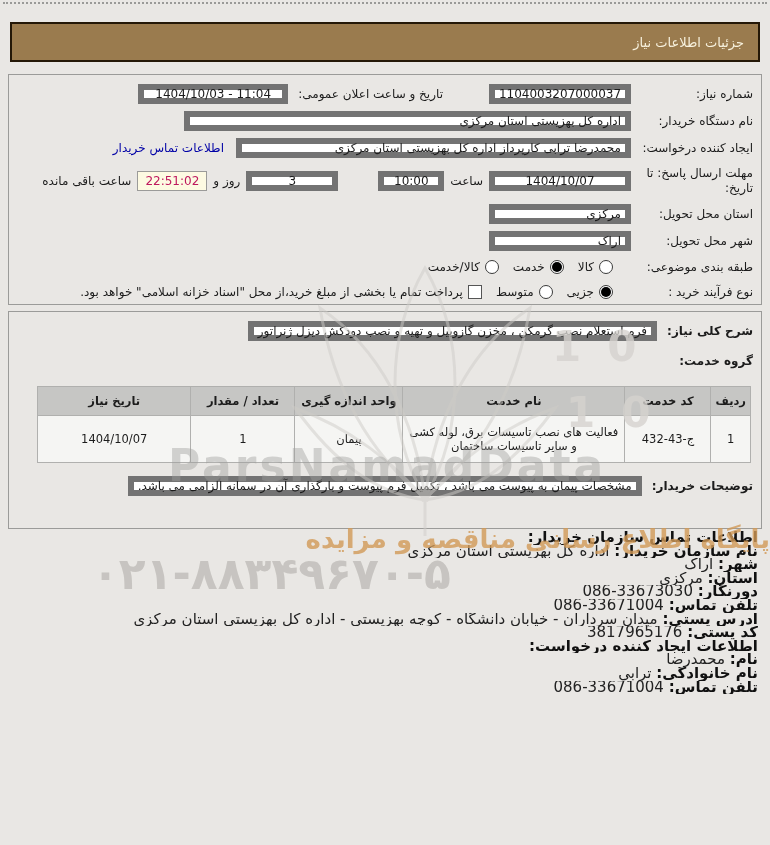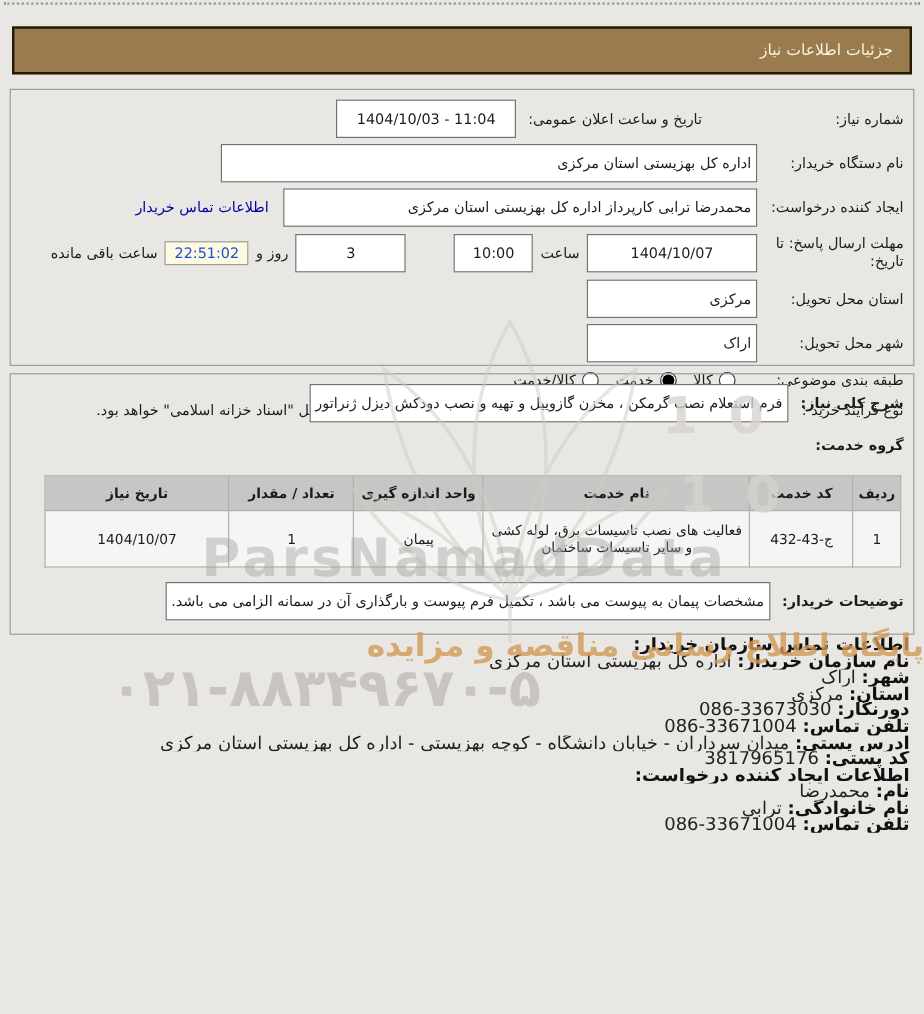--- a/index.html
+++ b/index.html
@@ -17,26 +17,26 @@
 
   .panel{position:absolute;right:8px;left:8px;border:1px solid #9b9b99;
          box-sizing:border-box;padding:8px 8px 6px;background:transparent;}
   #panel-1{top:74px;height:231px;}
   #panel-2{top:311px;height:218px;}
 
   .frow{display:flex;align-items:center;margin-bottom:5px;min-height:22px;}
   .flabel{white-space:nowrap;margin-left:10px;}
   .flabel.b{font-weight:bold;}
 
-  .tbox{background:#fff;border:1px solid #737373;box-sizing:border-box;height:32px;
+  .tbox{background:#fff;border:6px solid #737373;box-sizing:border-box;height:20px;
         display:flex;align-items:center;padding:0 4px;font-size:12px;}
   .tbox.center{justify-content:center;}
   .ltr{direction:ltr;}
 
-  .countdown{background:#fdfae2;border:1px solid #9b9b99;color:#1d4ed8;height:20px;}
+  .countdown{background:#fdfae2;border:1px solid #9b9b99;color:#be185d;height:20px;}
 
   .link{color:#0000a6;margin-right:12px;white-space:nowrap;cursor:pointer;}
 
   .opt{display:flex;align-items:center;margin-left:14px;white-space:nowrap;}
   .opt .radio{margin-left:5px;}
   .radio{width:12px;height:12px;border:1px solid #3a3a3a;border-radius:50%;
          background:#fff;display:inline-block;position:relative;flex:none;}
   .radio.checked::after{content:"";position:absolute;top:1px;left:1px;right:1px;bottom:1px;
          background:#000;border-radius:50%;}
   .checkbox{width:12px;height:12px;border:1px solid #555;background:#fff;
@@ -78,20 +78,21 @@
   <div class="dotted-top"></div>
 
   <div class="title-bar">
     <span>جزئیات اطلاعات نیاز</span>
   </div>
 
   <div class="panel" id="panel-1">
 
     <div class="frow">
       <span class="flabel" style="width:112px">شماره نیاز:</span>
+      <div class="tbox center ltr" style="width:142px">1104003207000037</div>
       <span style="width:46px"></span>
       <span class="flabel">تاریخ و ساعت اعلان عمومی:</span>
       <div class="tbox center ltr" style="width:150px">1404/10/03 - 11:04</div>
     </div>
 
     <div class="frow">
       <span class="flabel" style="width:112px">نام دستگاه خریدار:</span>
       <div class="tbox" style="width:447px">اداره کل بهزیستی استان مرکزی</div>
     </div>
 

